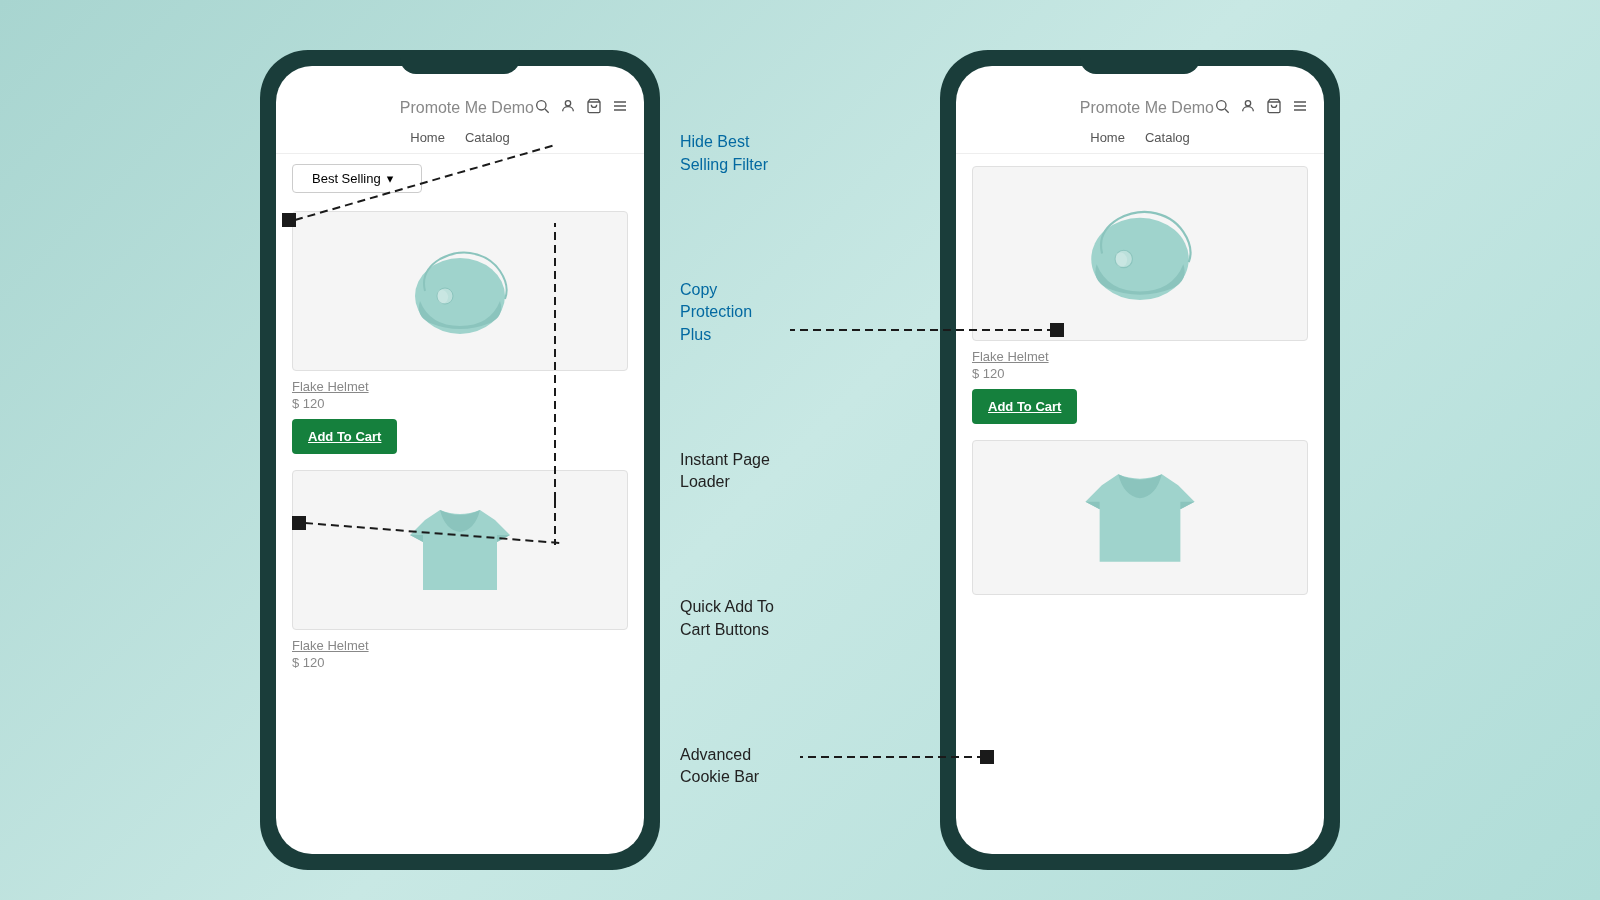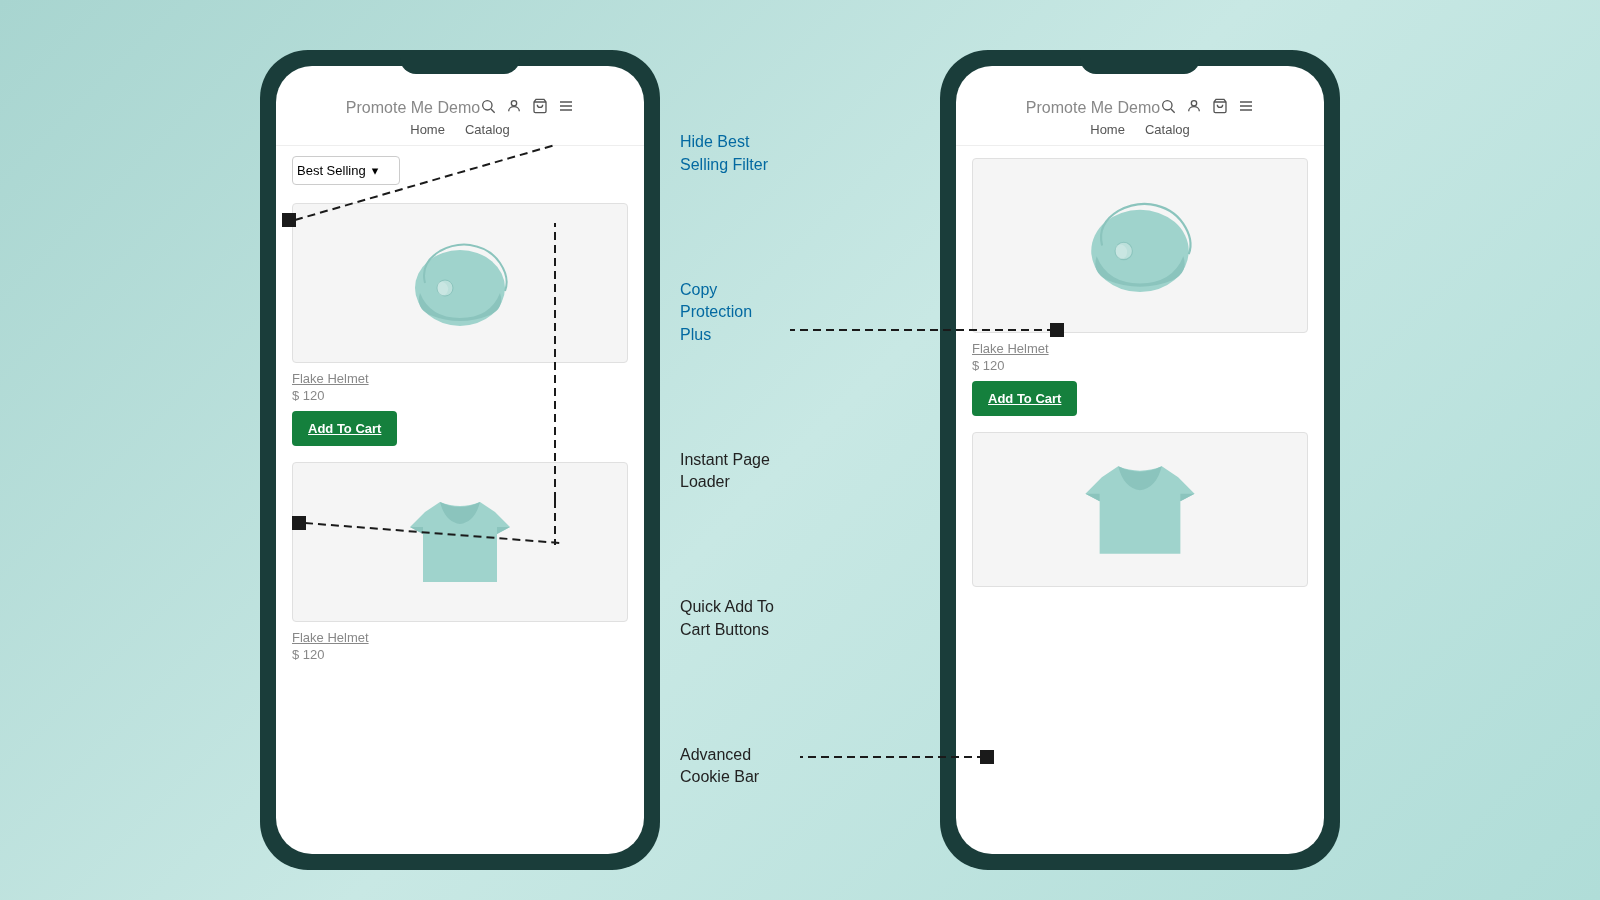--- a/index.html
+++ b/index.html
@@ -65,23 +65,23 @@
       padding: 32px 16px 8px;
       display: flex;
       flex-direction: column;
       align-items: center;
       border-bottom: 1px solid #eee;
     }
 
     .app-header-top {
       display: flex;
       align-items: center;
-      justify-content: center;
+      justify-content: flex-end;
       width: 100%;
-      margin-bottom: 4px;
+      margin-bottom: 12px;
     }
 
     .app-title {
       font-size: 16px;
       color: #888;
       font-weight: 400;
     }
 
     .app-icons {
       display: flex;
@@ -100,27 +100,27 @@
     }
 
     
     .filter-bar {
       padding: 10px 16px;
     }
 
     .filter-select {
       border: 1px solid #ccc;
       border-radius: 4px;
-      padding: 6px 4px;
+      padding: 6px 19px;
       font-size: 13px;
       display: flex;
       align-items: center;
       gap: 6px;
       background: white;
-      width: 108px;
+      width: 130px;
     }
 
     
     .product-grid {
       flex: 1;
       overflow: hidden;
       padding: 8px 16px;
       display: flex;
       flex-direction: column;
       gap: 16px;

